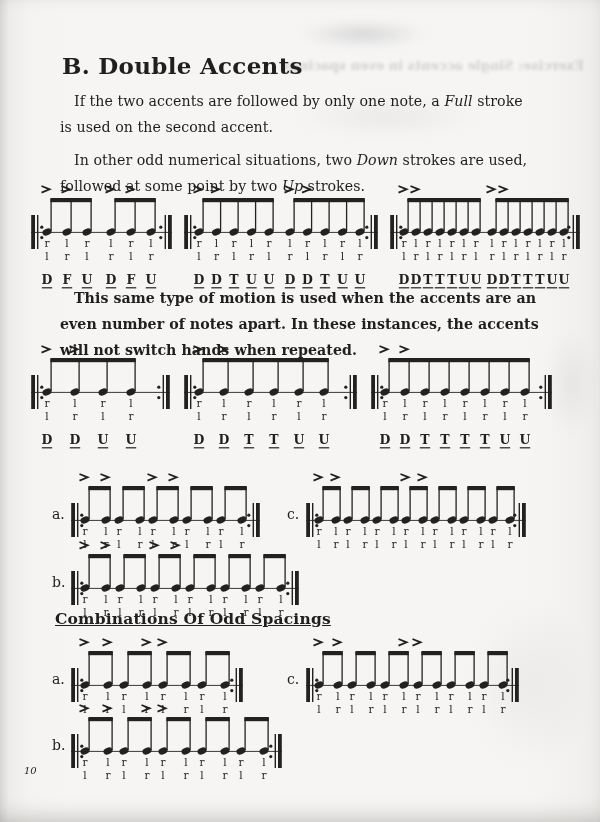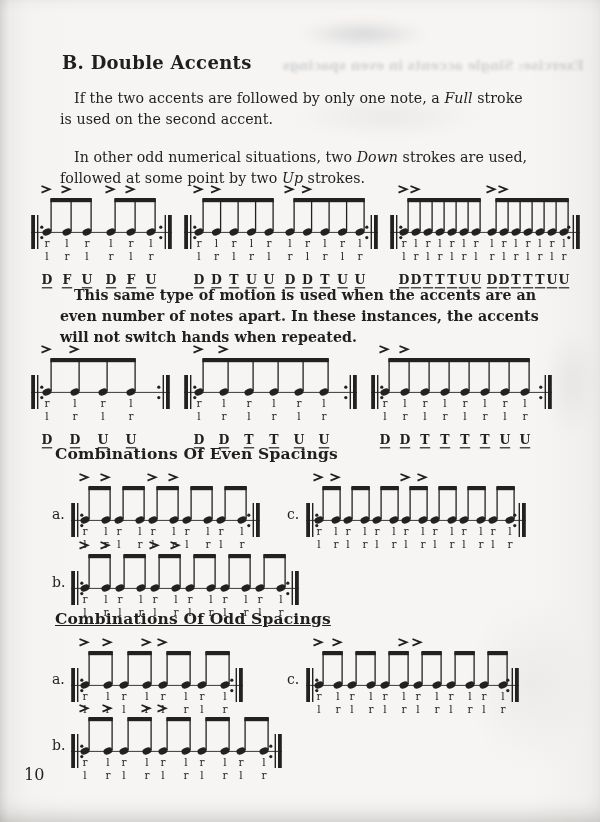--- a/index.html
+++ b/index.html
@@ -2,40 +2,40 @@
 <html><head>
 <meta charset="utf-8">
 <style>
   html,body{margin:0;padding:0;background:#ffffff;}
   .page{
     position:relative;width:600px;height:822px;overflow:hidden;
     background:linear-gradient(90deg,#dcdbd9 0px,#edecea 9px,#f4f3f1 28px,#f6f5f3 70px,#f6f5f3 530px,#f1f0ee 580px,#ecebe9 600px);
     box-shadow:inset 0 -16px 22px -14px rgba(70,64,58,.30), inset 0 10px 16px -14px rgba(70,64,58,.16);
     font-family:"DejaVu Serif", serif;color:#211f1d;
   }
-  .section-heading{position:absolute;top:52px;left:62px;margin:0;font-size:18px;font-weight:bold;letter-spacing:.3px;}
-  .para{position:absolute;margin:0;font-size:14.2px;line-height:21px;text-indent:14px;letter-spacing:.05px;}
+  .section-heading{position:absolute;top:52px;left:62px;margin:0;font-size:23px;font-weight:bold;letter-spacing:.3px;}
+  .para{position:absolute;margin:0;font-size:14.2px;line-height:26px;text-indent:14px;letter-spacing:.05px;}
   #p1{top:88px;left:60px;width:474px;}
   #p2{top:147px;left:60px;width:482px;}
   #p3{top:285px;left:60px;width:500px;font-weight:bold;}
   .ital{font-style:italic;}
   .sub-heading{position:absolute;margin:0;font-size:15.5px;font-weight:bold;letter-spacing:.2px;}
   #even-h{top:444px;left:55px;}
   #odd-h{top:609px;left:55px;text-decoration:underline;}
   .notation-row{position:absolute;display:flex;align-items:flex-start;}
   #row1{top:182px;left:30px;gap:10px;}
   #row2{top:342px;left:30px;gap:12px;}
   .combo-row{position:absolute;left:0;width:600px;height:86px;}
   #even-ac{top:470px;}
   #even-b{top:538px;}
   #odd-ac{top:635px;}
   #odd-b{top:701px;}
   .combo{position:absolute;top:0;display:flex;align-items:flex-start;}
   .ex-label{flex:none;width:18px;margin-top:36px;font-size:14px;}
-  .page-number{position:absolute;top:765px;left:24px;font-size:16px;}
+  .page-number{position:absolute;top:765px;left:24px;font-size:10px;font-style:italic;}
   .bleed-text{
     position:absolute;top:58px;left:268px;width:316px;
     transform:scaleX(-1);filter:blur(1.5px);opacity:.30;
     color:#7d7d8c;font-weight:bold;font-size:13px;white-space:nowrap;overflow:hidden;
   }
   .smudge{position:absolute;filter:blur(4px);background:radial-gradient(closest-side,#a9a9b2,rgba(170,170,180,0));}
   #smudge1{top:20px;left:298px;width:130px;height:28px;opacity:.40;}
   #smudge2{top:96px;left:292px;width:190px;height:42px;opacity:.15;}
   #smudge3{top:330px;left:546px;width:52px;height:106px;opacity:.16;}
   #smudge4{top:598px;left:468px;width:124px;height:172px;opacity:.13;}
@@ -536,21 +536,20 @@
             <rect x="109.8" y="105.2" width="10.4" height="1.2"></rect>
             <text x="135" y="102">U</text>
             <rect x="129.8" y="105.2" width="10.4" height="1.2"></rect>
             <text x="155" y="102">U</text>
             <rect x="149.8" y="105.2" width="10.4" height="1.2"></rect>
           </g>
         </svg>
       </div>
     </div>
 
-  <h2 class="sub-heading" id="even-h">Combinations Of Even Spacings</h2>
   <div class="combo-row" id="even-ac">
       <div class="combo" style="left: 52px;">
         <span class="ex-label">a.</span>
         <svg width="191" height="86" viewBox="0 0 191 86">
           <line x1="1" y1="50.4" x2="190" y2="50.4" stroke="#3a3836" stroke-width="1"></line>
           <g fill="#232120">
             <rect x="1.2" y="33" width="3.8" height="34"></rect>
             <rect x="7" y="33" width="1.4" height="34"></rect>
             <circle cx="11.8" cy="45.2" r="1.6"></circle>
             <circle cx="11.8" cy="55.6" r="1.6"></circle>

